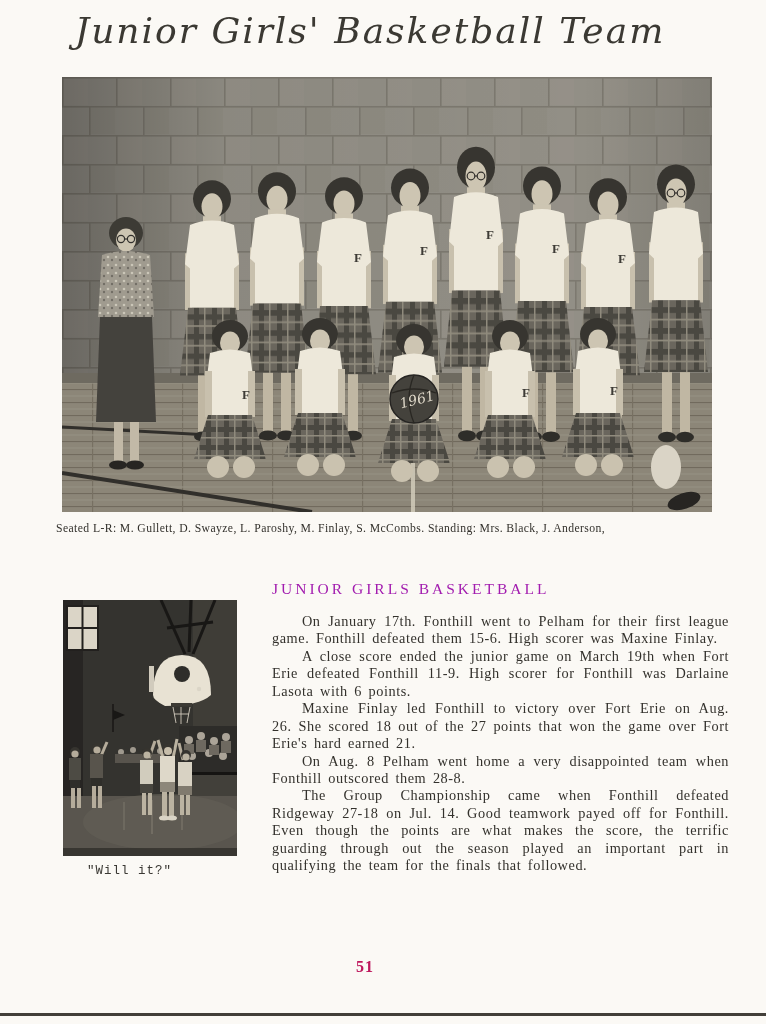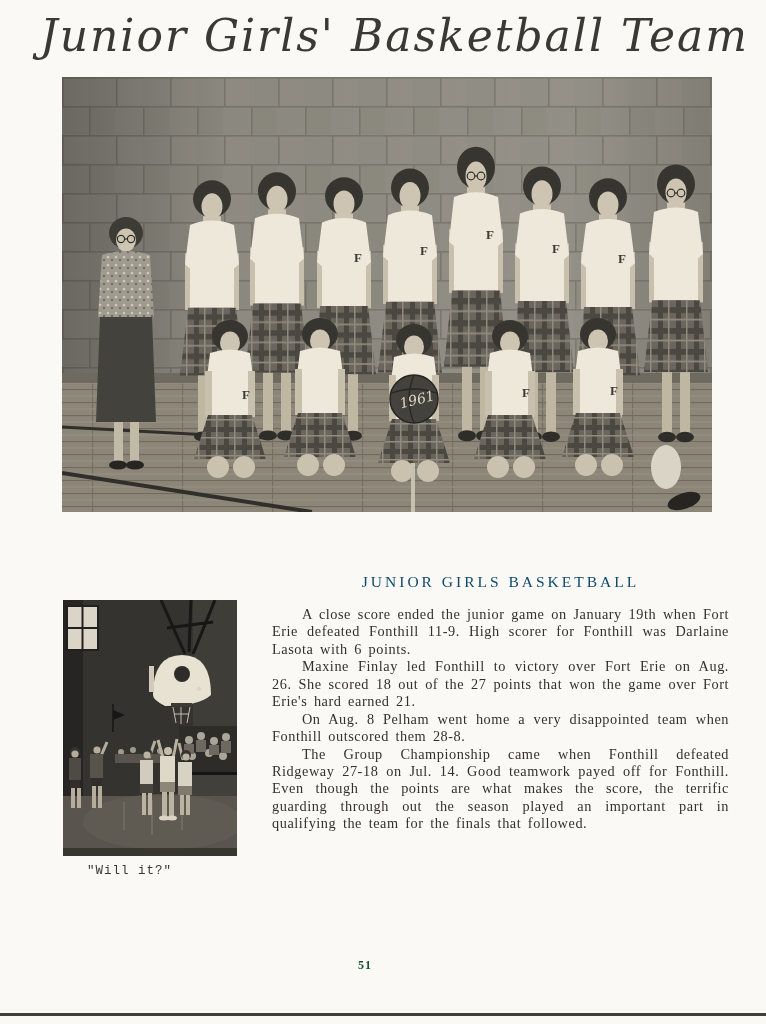--- a/index.html
+++ b/index.html
@@ -4,47 +4,47 @@
 <style>
   html,body { margin:0; padding:0; background:#e8e6e1; }
   .page {
     position:relative; width:766px; height:1024px; margin:0 auto;
     background:#fbf9f5; overflow:hidden;
     font-family:"Liberation Serif", serif; color:#2e2c28;
   }
   .title {
     position:absolute; left:40px; top:10px; width:660px; text-align:center;
     font-family:"DejaVu Serif", serif; font-style:italic; font-weight:500;
-    font-size:44px; letter-spacing:2px; color:#3b3933; white-space:nowrap;
+    font-size:36px; letter-spacing:2px; color:#3b3933; white-space:nowrap;
   }
   .photo-main { position:absolute; left:62px; top:77px; width:650px; height:435px; }
   .photo-small { position:absolute; left:63px; top:600px; width:174px; height:256px; }
   .photo-svg { display:block; width:100%; height:100%; filter:sepia(.07) contrast(.97); }
   .photo-caption {
     position:absolute; left:56px; top:521px; width:660px;
     font-size:11.7px; line-height:1.4; letter-spacing:.4px; color:#33312c;
   }
   .column { position:absolute; left:272px; top:572px; width:457px; }
   .col-heading {
-    margin:1px 0 15px 0; text-align:center; font-weight:normal;
-    font-size:15.5px; letter-spacing:3px; color:#0c4a6e;
+    margin:8px 0 15px 0; font-weight:normal;
+    font-size:15.5px; letter-spacing:3px; color:#a21caf;
   }
   .column p {
     margin:0; text-indent:30px; text-align:justify;
     font-size:14.3px; line-height:1.22; letter-spacing:.55px; word-spacing:2.5px;
     color:#33312c;
   }
   .small-caption {
     position:absolute; left:63px; top:864px; width:174px; padding-left:24px;
     font-family:"Liberation Mono", monospace; font-size:12.5px; letter-spacing:1px;
     color:#3a3833; box-sizing:border-box;
   }
   .page-number {
     position:absolute; left:0; top:958px; width:730px; text-align:center;
-    font-weight:bold; font-size:12px; letter-spacing:1px; color:#14532d;
+    font-weight:bold; font-size:16px; letter-spacing:1px; color:#be185d;
   }
   .bottom-rule { position:absolute; left:0; top:1013px; width:766px; height:3px; background:#423f39; }
 </style>
 </head>
 <body>
 
 <div class="page">
 
   <div class="title">Junior Girls' Basketball Team</div>
 
@@ -182,25 +182,27 @@
       </g>
 
       <g>
         <ellipse cx="604" cy="390" rx="15" ry="22" fill="#d8d4c8"></ellipse>
         <ellipse cx="622" cy="424" rx="17" ry="8" fill="#23221f" transform="rotate(-18 622 424)"></ellipse>
       </g>
     </svg>
   </figure>
 
   <div class="photo-caption">
+    <div>Seated L-R: M. Gullett, D. Swayze, L. Paroshy, M. Finlay, S. McCombs. Standing: Mrs. Black, J. Anderson,</div>
   </div>
 
   <div class="column">
     <h2 class="col-heading">JUNIOR GIRLS BASKETBALL</h2>
-    <p>A close score ended the junior game on January 19th when Fort Erie defeated Fonthill 11-9. High scorer for Fonthill was Darlaine Lasota with 6 points.</p>
+    <p>On January 17th. Fonthill went to Pelham for their first league game. Fonthill defeated them 15-6. High scorer was Maxine Finlay.</p>
+    <p>A close score ended the junior game on March 19th when Fort Erie defeated Fonthill 11-9. High scorer for Fonthill was Darlaine Lasota with 6 points.</p>
     <p>Maxine Finlay led Fonthill to victory over Fort Erie on Aug. 26. She scored 18 out of the 27 points that won the game over Fort Erie's hard earned 21.</p>
     <p>On Aug. 8 Pelham went home a very disappointed team when Fonthill outscored them 28-8.</p>
     <p>The Group Championship came when Fonthill defeated Ridgeway 27-18 on Jul. 14. Good teamwork payed off for Fonthill. Even though the points are what makes the score, the terrific guarding through out the season played an important part in qualifying the team for the finals that followed.</p>
   </div>
 
   <figure class="photo-small" style="margin:0">
     <svg class="photo-svg" viewBox="0 0 174 256">
       <rect x="0" y="0" width="174" height="256" fill="#31302c"></rect>
       <rect x="0" y="0" width="20" height="200" fill="#232220"></rect>
       <rect x="130" y="0" width="44" height="130" fill="#3c3a35"></rect>

